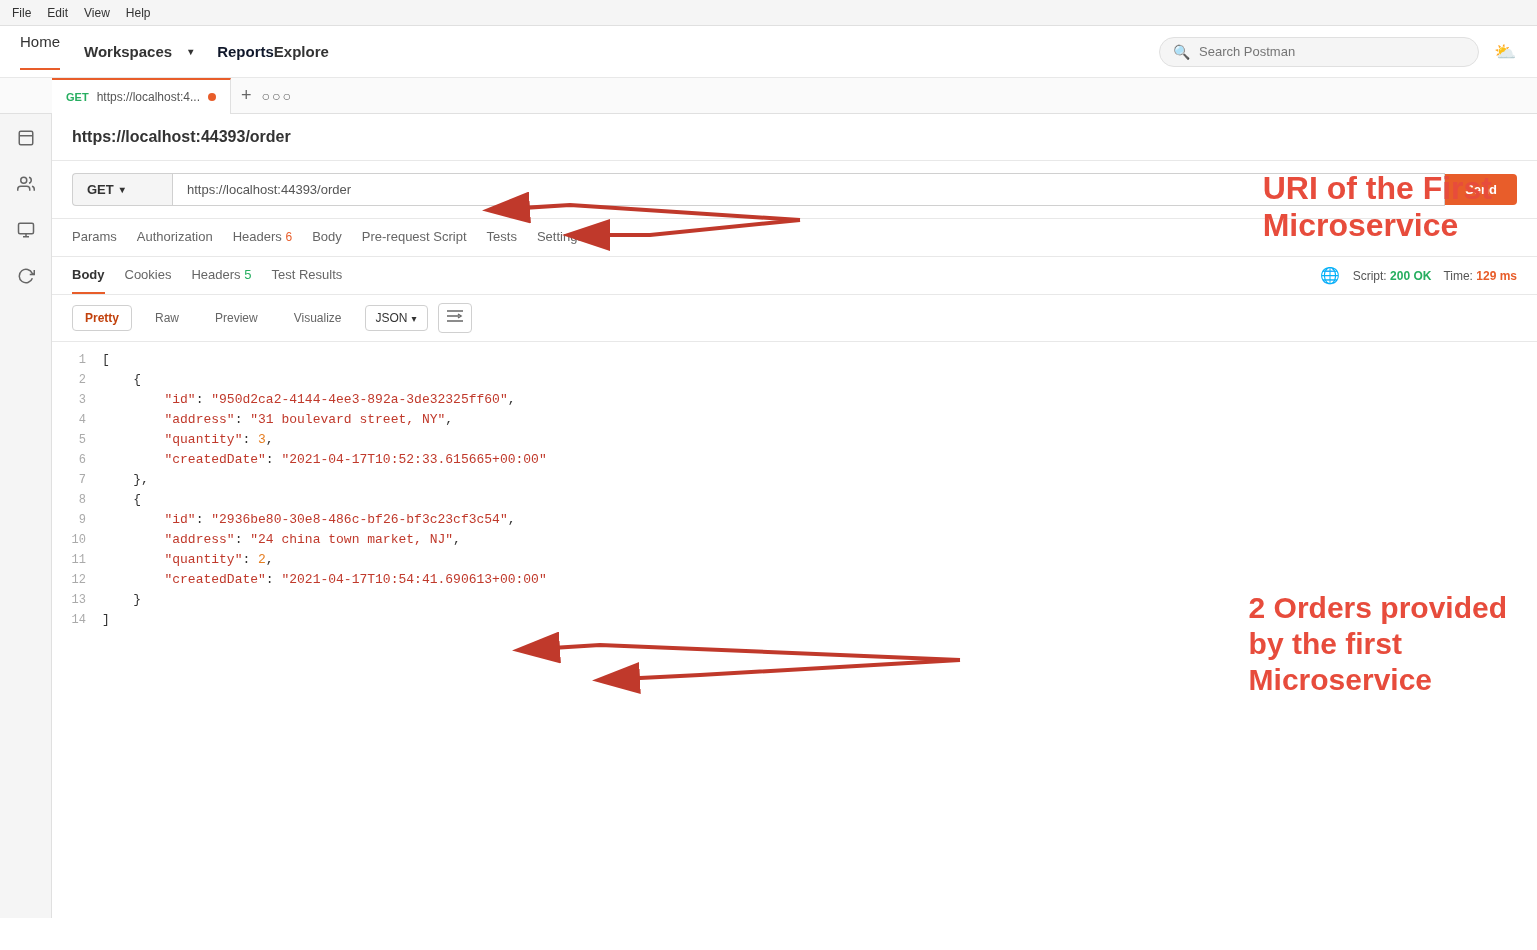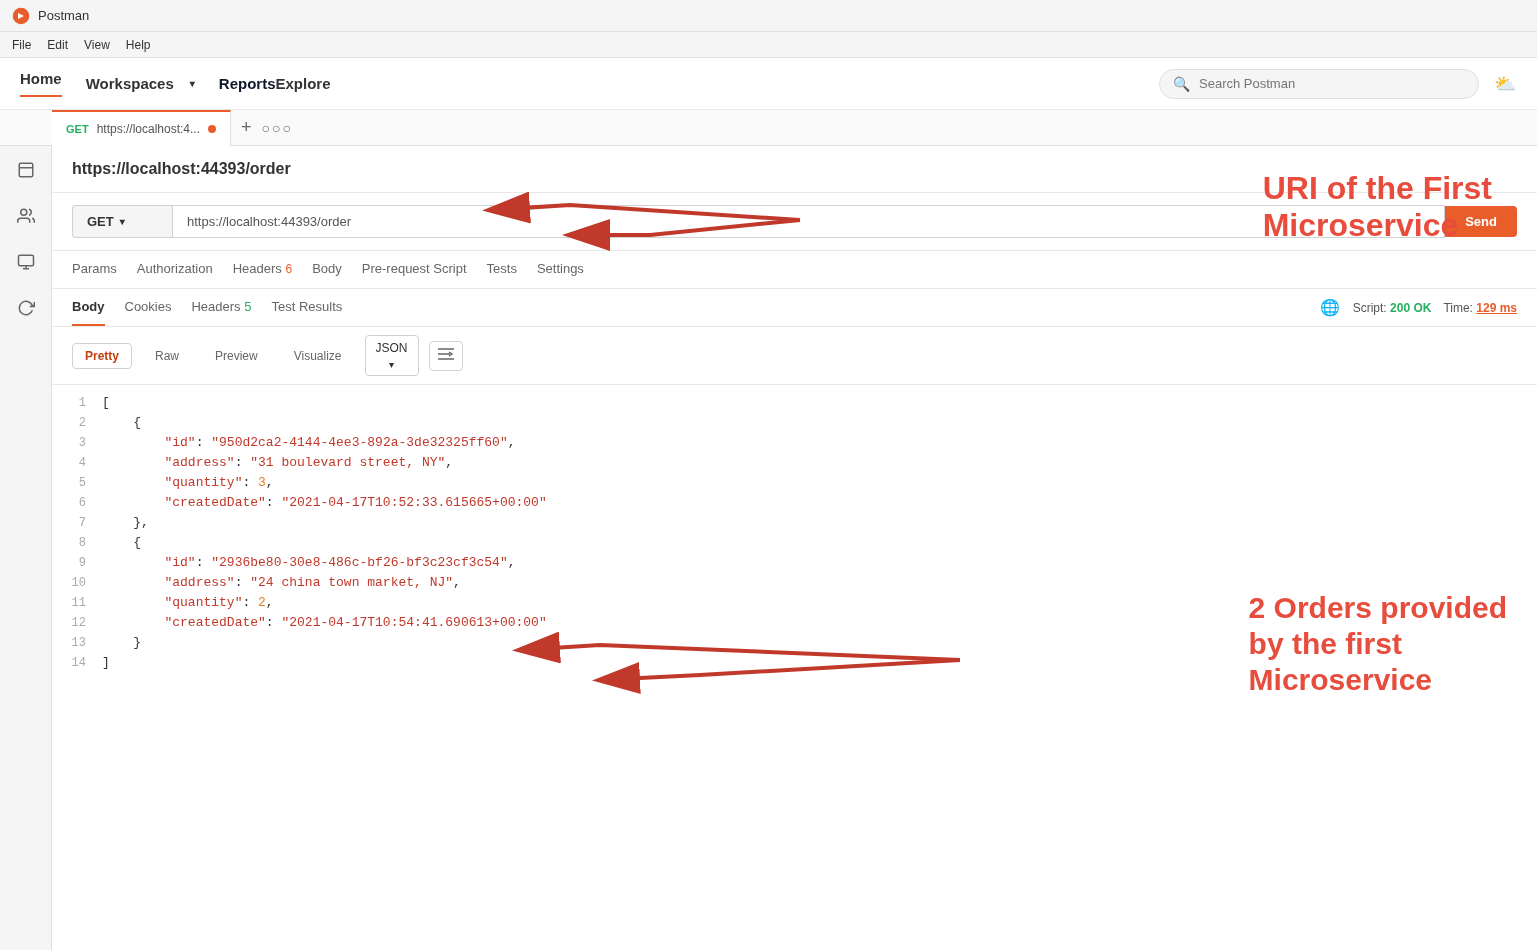--- a/index.html
+++ b/index.html
@@ -9,21 +9,21 @@
     .title-bar { display: flex; align-items: center; padding: 4px 12px; background: #f5f5f5; border-bottom: 1px solid #e0e0e0; height: 32px; }
     .title-bar-logo { width: 18px; height: 18px; margin-right: 8px; }
     .title-bar-name { font-size: 13px; color: #333; font-weight: 500; }
 
     
     .menu-bar { display: flex; align-items: center; padding: 2px 12px; background: #f5f5f5; border-bottom: 1px solid #e0e0e0; height: 26px; gap: 16px; }
     .menu-item { font-size: 12px; color: #333; cursor: pointer; }
 
     
     .nav-bar { display: flex; align-items: center; padding: 0 20px; background: #fff; border-bottom: 1px solid #e8e8e8; height: 52px; }
-    .nav-home { font-size: 15px; font-weight: 700; color: #333; margin-right: 24px; cursor: pointer; border-bottom: 2px solid #e85d2a; padding-bottom: 8px; }
+    .nav-home { font-size: 15px; font-weight: 400; color: #333; margin-right: 24px; cursor: pointer; border-bottom: 2px solid #e85d2a; padding-bottom: 18px; }
     .nav-workspaces { font-size: 15px; font-weight: 600; color: #333; margin-right: 24px; cursor: pointer; display: flex; align-items: center; gap: 16px; }
     .nav-reports { font-size: 15px; font-weight: 600; color: #0f172a; cursor: pointer; }
     .nav-explore { font-size: 15px; font-weight: 600; color: #333; cursor: pointer; }
     .nav-spacer { flex: 1; }
     .search-bar { display: flex; align-items: center; background: #f5f5f5; border: 1px solid #e0e0e0; border-radius: 20px; padding: 6px 14px; width: 320px; gap: 8px; }
     .search-bar input { border: none; background: transparent; font-size: 13px; color: #666; outline: none; width: 100%; }
     .nav-icon-right { margin-left: 16px; color: #666; font-size: 18px; cursor: pointer; }
 
     
     .tabs-bar { display: flex; align-items: center; background: #fafafa; border-bottom: 1px solid #e0e0e0; height: 36px; padding-left: 52px; }
@@ -58,50 +58,43 @@
     .tab-nav-item .count { color: #e85d2a; font-size: 12px; }
 
     
     .response-section { flex: 1; display: flex; flex-direction: column; overflow: hidden; }
     .response-tabs { display: flex; align-items: center; padding: 0 20px; border-bottom: 1px solid #e8e8e8; gap: 20px; }
     .resp-tab { padding: 10px 0; font-size: 13px; color: #666; cursor: pointer; border-bottom: 2px solid transparent; }
     .resp-tab.active { color: #333; font-weight: 600; border-bottom: 2px solid #e85d2a; }
     .resp-spacer { flex: 1; }
     .resp-status { display: flex; align-items: center; gap: 12px; font-size: 12px; }
     .status-ok { color: #27ae60; font-weight: 600; }
-    .status-time { color: #e85d2a; font-weight: 600; text-decoration: underline; }
+    .status-time { color: #e85d2a; font-weight: 600; }
 
     
     .resp-toolbar { display: flex; align-items: center; padding: 8px 20px; gap: 10px; border-bottom: 1px solid #e8e8e8; }
     .resp-btn { padding: 5px 12px; border-radius: 4px; font-size: 12px; cursor: pointer; border: 1px solid transparent; }
     .resp-btn.active { background: #fff; border-color: #d0d0d0; font-weight: 600; color: #c2410c; }
     .resp-btn.inactive { background: transparent; color: #666; border-color: transparent; }
-    .json-select { display: flex; align-items: center; padding: 5px 10px; border: 1px solid #d0d0d0; border-radius: 4px; font-size: 12px; color: #333; background: #fff; cursor: pointer; gap: 4px; flex-direction: column; }
+    .json-select { display: flex; align-items: center; padding: 5px 10px; border: 1px solid #d0d0d0; border-radius: 4px; font-size: 12px; color: #333; background: #fff; cursor: pointer; gap: 4px; }
     .wrap-btn { padding: 5px 8px; border: 1px solid #d0d0d0; border-radius: 4px; font-size: 16px; color: #666; background: #fff; cursor: pointer; }
 
     
     .code-viewer { flex: 1; overflow-y: auto; padding: 10px 0; font-family: 'Courier New', monospace; font-size: 13px; background: #fff; }
     .code-line { display: flex; gap: 0; min-height: 20px; }
     .line-num { width: 50px; text-align: right; padding-right: 16px; color: #aaa; font-size: 12px; user-select: none; flex-shrink: 0; padding-top: 1px; }
     .line-content { flex: 1; white-space: pre; color: #333; }
 
     .outer-wrapper { position: relative; width: 1537px; min-height: 950px; }
   </style>
 </head>
 <body>
 
 <div class="outer-wrapper" id="app">
 
-  <div class="title-bar">
-    <svg class="title-bar-logo" viewBox="0 0 24 24">
-      <circle cx="12" cy="12" r="11" fill="#e85d2a"></circle>
-      <path d="M8 8 L16 12 L8 16 Z" fill="white"></path>
-    </svg>
-    <span class="title-bar-name">Postman</span>
-  </div>
 
   <div class="menu-bar">
     <span class="menu-item">File</span>
     <span class="menu-item">Edit</span>
     <span class="menu-item">View</span>
     <span class="menu-item">Help</span>
   </div>
 
   <div class="nav-bar">
     <span class="nav-home">Home</span>

